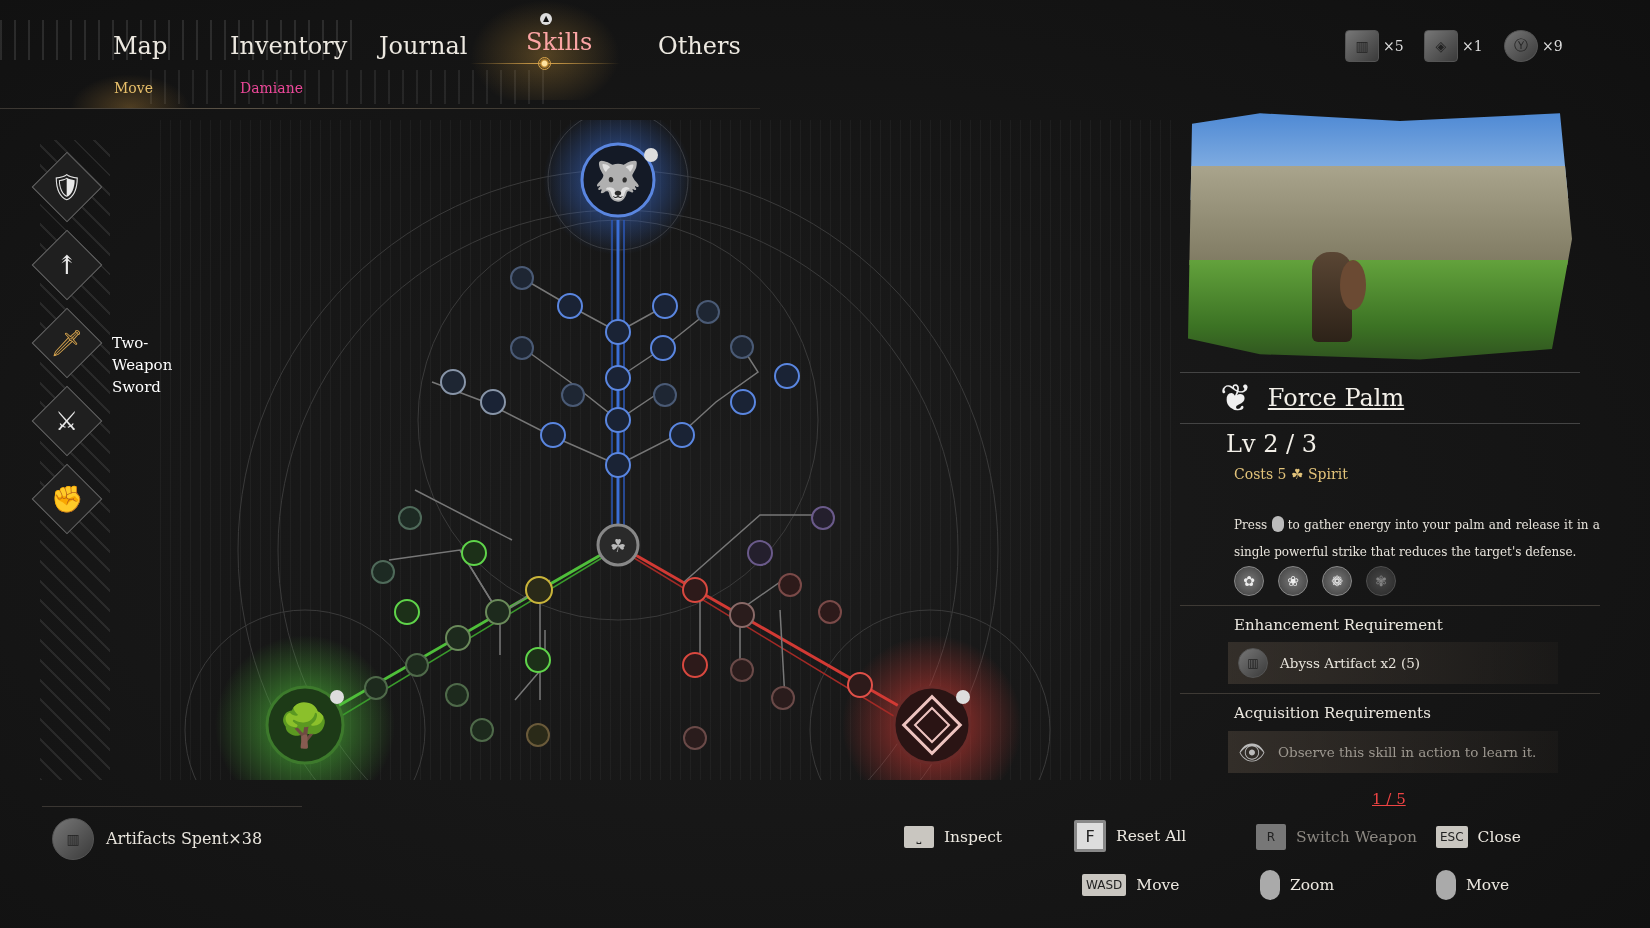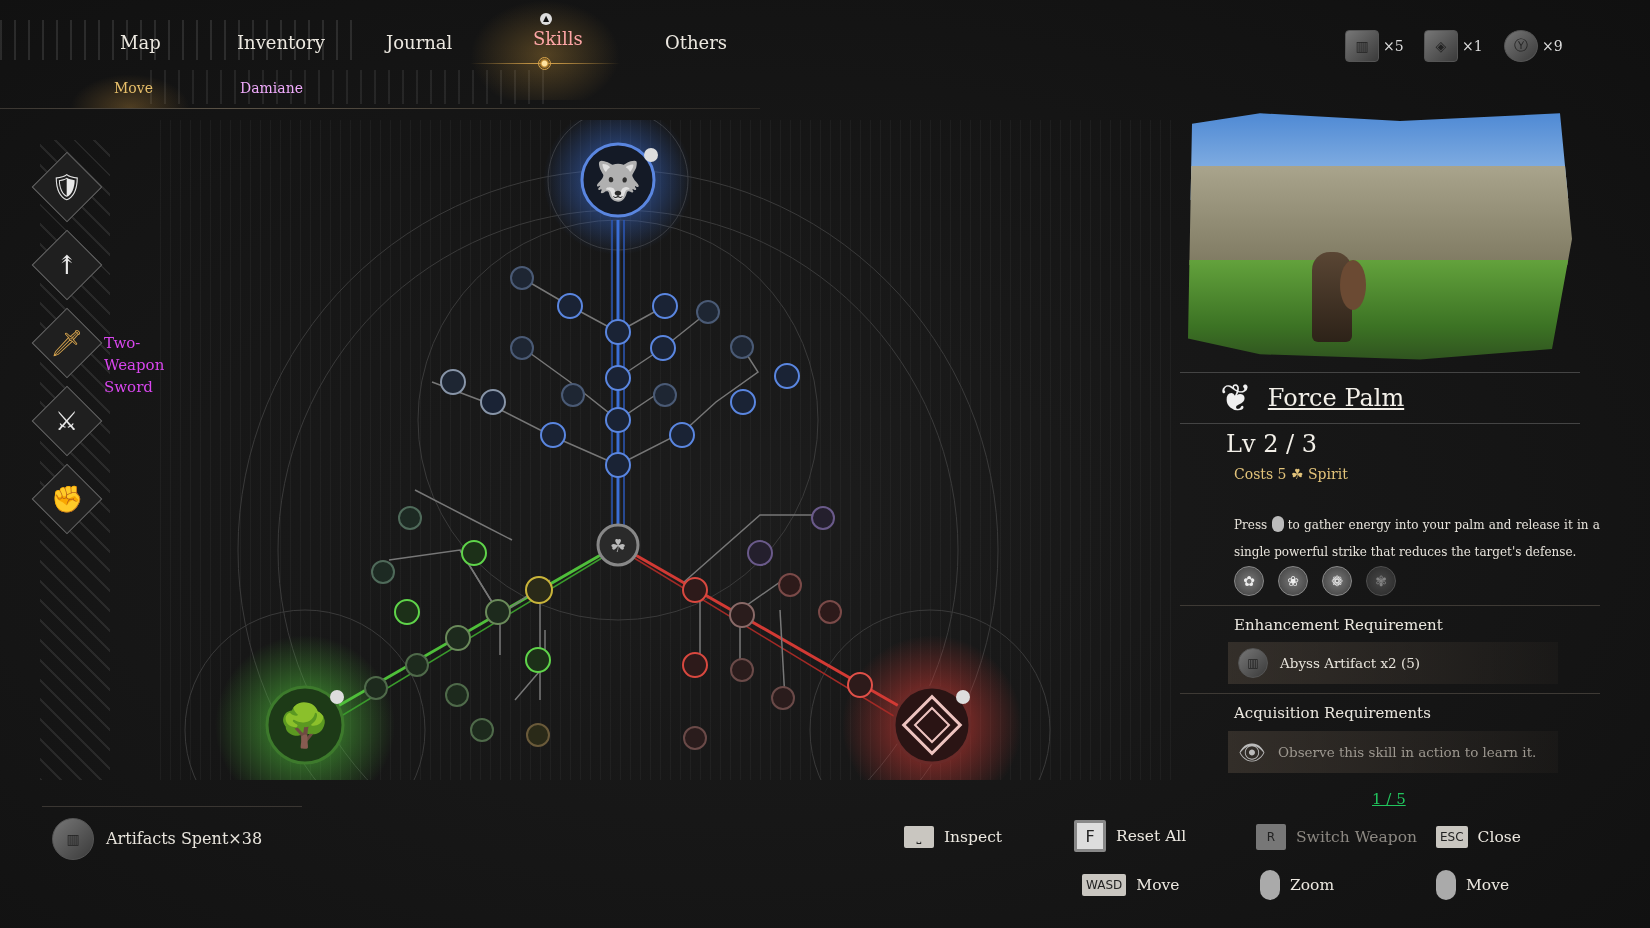--- a/index.html
+++ b/index.html
@@ -11,48 +11,48 @@
       background:
         radial-gradient(ellipse at 45% 55%, #1c1c1c 0%, #151515 60%, #101010 100%);
     }
     
     .topnav { position: absolute; left: 0; top: 0; width: 780px; height: 110px; }
     .topnav .rule { position: absolute; left: 0; top: 108px; width: 760px; height: 1px; background: linear-gradient(90deg, #3a3631, #5a5246 30%, #2a2723); }
     .nav-pattern { position: absolute; left: 0; top: 20px; width: 360px; height: 40px; opacity: .25;
       background: repeating-linear-gradient(90deg, #777 0 2px, transparent 2px 14px); }
     .nav-pattern2 { position: absolute; left: 150px; top: 70px; width: 400px; height: 34px; opacity: .18;
       background: repeating-linear-gradient(90deg, #777 0 2px, transparent 2px 14px); }
-    .tab { position: absolute; top: 32px; font-size: 18px; color: #ece8e0; cursor: pointer; margin-left: 7px; }
+    .tab { position: absolute; top: 32px; font-size: 24px; color: #ece8e0; cursor: pointer; }
     .tab.active { color: #fca5a5; top: 28px; }
     .tab-glow { position: absolute; left: 470px; top: 0; width: 150px; height: 100px;
       background: radial-gradient(ellipse at 50% 55%, rgba(200,150,60,.35), rgba(0,0,0,0) 70%); }
     .tab-underline { position: absolute; left: 470px; top: 63px; width: 150px; height: 1px;
       background: linear-gradient(90deg, transparent, #d9a44a, transparent); }
     .tab-dot { position: absolute; left: 538px; top: 57px; width: 13px; height: 13px; border-radius: 50%;
       background: radial-gradient(circle, #ffe3a0 0 30%, #c08a30 45%, rgba(0,0,0,0) 70%); border: 1px solid #d9a44a; }
     .tab-badge { position: absolute; left: 540px; top: 13px; width: 12px; height: 12px; border-radius: 50%; background: #ddd; color:#111; font-size: 8px; text-align: center; line-height: 12px; }
-    .subtab { position: absolute; top: 80px; font-size: 14px; color: #f0abfc; cursor: pointer; }
+    .subtab { position: absolute; top: 80px; font-size: 14px; color: #ec4899; cursor: pointer; }
     .subtab.active { color: #e7bf6a; }
     .subtab-glow { position: absolute; left: 70px; top: 74px; width: 120px; height: 34px;
       background: radial-gradient(ellipse at 50% 100%, rgba(190,140,60,.35), rgba(0,0,0,0) 70%); }
 
     
     .currency { position: absolute; top: 30px; display: flex; align-items: center; gap: 4px; font-size: 14px; color: #ddd; }
     .cube { width: 34px; height: 32px; border-radius: 4px; background: linear-gradient(135deg,#777,#3a3a3a); border: 1px solid #555; display:flex; align-items:center; justify-content:center; color:#222; font-size: 14px; }
     .cube.round { border-radius: 50%; }
 
     
     .rail { position: absolute; left: 30px; top: 148px; width: 110px; height: 380px; }
     .rail-pattern { position: absolute; left: 40px; top: 140px; width: 70px; height: 640px; opacity: .15;
       background: repeating-linear-gradient(45deg, #999 0 2px, transparent 2px 14px); }
     .weapon { position: absolute; left: 12px; width: 50px; height: 50px; transform: rotate(45deg);
       background: #1f1f1f; border: 1px solid #666; display: flex; align-items: center; justify-content: center; cursor: pointer; }
     .weapon span { transform: rotate(-45deg); font-size: 26px; color: #e9e9e9; }
     .weapon.active span { color: #d8a54e; }
-    .weapon-label { position: absolute; left: 104px; top: 332px; font-size: 15px; line-height: 22px; color: #d946ef; }
+    .weapon-label { position: absolute; left: 112px; top: 332px; font-size: 15px; line-height: 22px; color: #ffffff; }
 
     
     .tree { position: absolute; left: 160px; top: 120px; width: 1020px; height: 660px; }
     .tree svg { position: absolute; left: 0; top: 0; }
     .bg-lines { position: absolute; left: 160px; top: 120px; width: 1020px; height: 660px; opacity: .2;
       background: repeating-linear-gradient(90deg, #444 0 1px, transparent 1px 10px); }
 
     
     .artifacts { position: absolute; left: 42px; top: 806px; width: 260px; height: 64px; display: flex; align-items: center; gap: 12px;
       border-top: 1px solid #3a3632; padding-left: 10px; }
@@ -79,21 +79,21 @@
     .tier { width: 30px; height: 30px; border-radius: 50%; background: radial-gradient(circle, #777, #3c3c3c); border: 1px solid #888; color: #eee; font-size: 14px; display: flex; align-items: center; justify-content: center; }
     .tier.locked { opacity: .5; }
 
     .sec-title { position: absolute; left: 1234px; font-size: 15px; color: #ebe7df; }
     .sec-box { position: absolute; left: 1228px; width: 330px; height: 42px; background: linear-gradient(90deg, rgba(80,70,60,.5), rgba(40,36,32,.3)); display: flex; align-items: center; gap: 12px; padding-left: 10px; }
     .sec-box .cube { width: 30px; height: 30px; border-radius: 50%; font-size: 12px; }
     .sec-box .t { font-size: 13.5px; color: #e8e4dc; }
     .sec-box .t.muted { color: #9c978f; }
     .eye { font-size: 22px; color: #bbb; }
     .divider { position: absolute; left: 1180px; width: 420px; height: 1px; background: #3e3a35; }
-    .pager { position: absolute; left: 1372px; top: 790px; font-size: 15px; color: #22c55e; text-decoration: underline; }
+    .pager { position: absolute; left: 1372px; top: 790px; font-size: 15px; color: #ef4444; text-decoration: underline; }
 
     
     .hint { position: absolute; display: flex; align-items: center; gap: 10px; font-size: 15.5px; color: #ece8e0; cursor: pointer; }
     .hint.dim { color: #8c8882; }
     .key { min-width: 30px; height: 22px; padding: 0 4px; background: #c9c6c0; color: #222; font-family: "DejaVu Sans", sans-serif; font-size: 12px; display: flex; align-items: center; justify-content: center; border-radius: 2px; }
     .key.big { height: 32px; width: 32px; border: 3px solid #888; background: #ddd; font-size: 16px; }
     .key.dim { background: #777; color: #222; height: 26px; width: 24px; }
     .mouse-key { width: 20px; height: 30px; border-radius: 10px; background: #aaa; }
   </style>
 </head>

